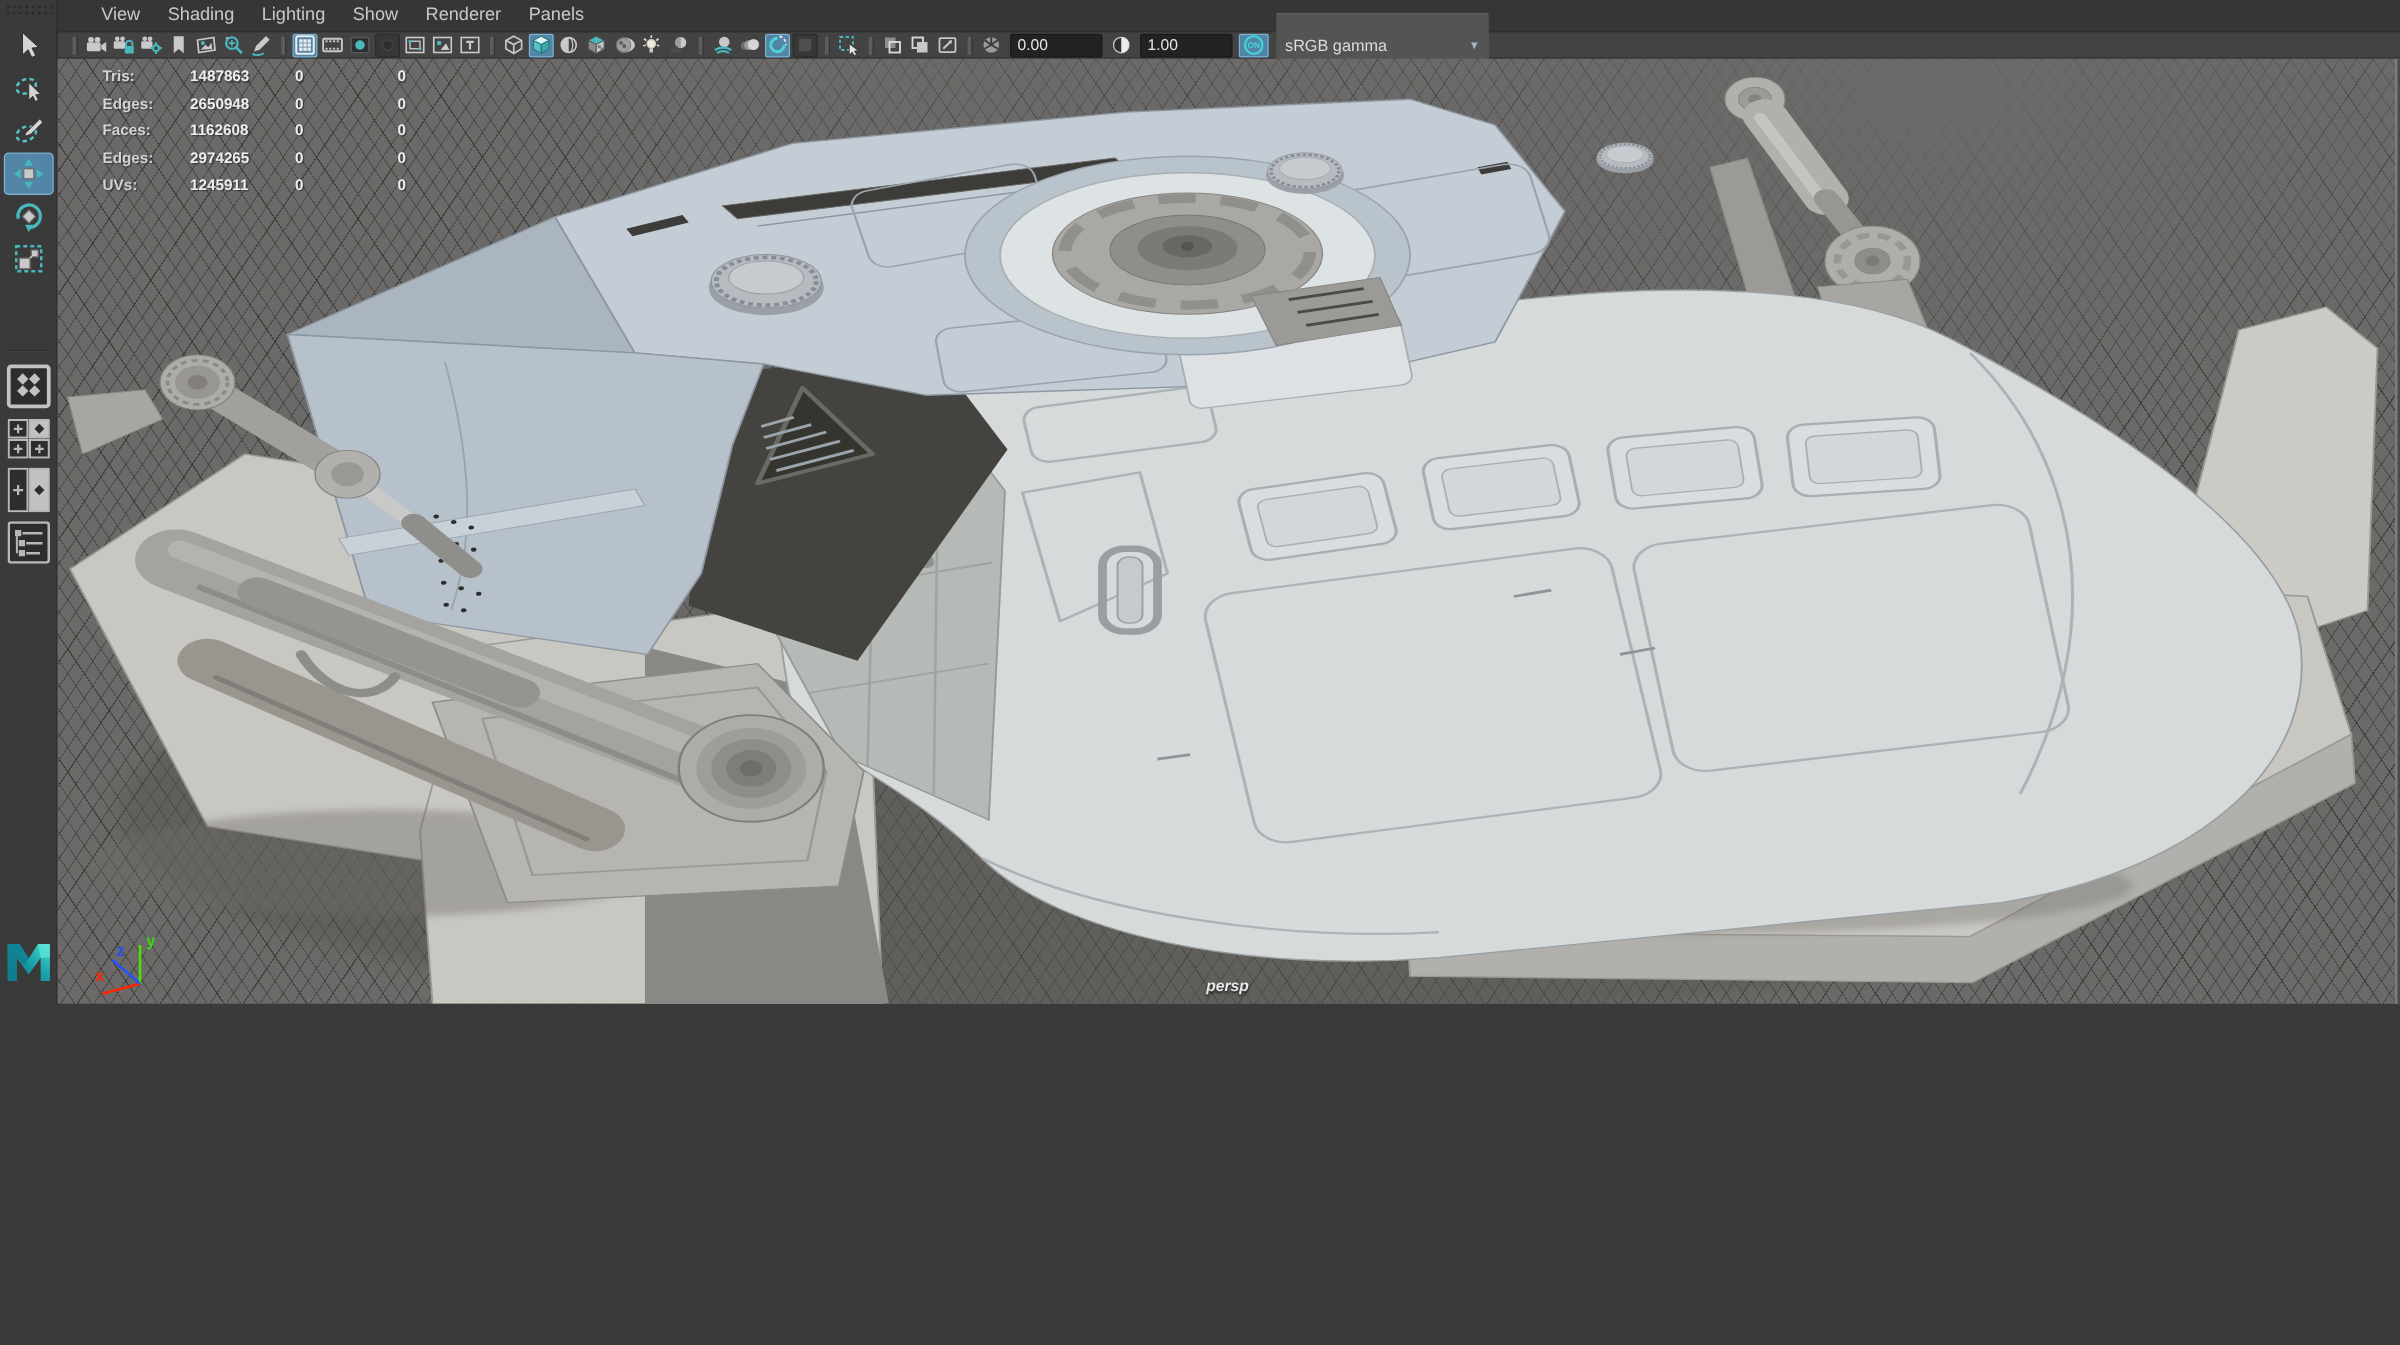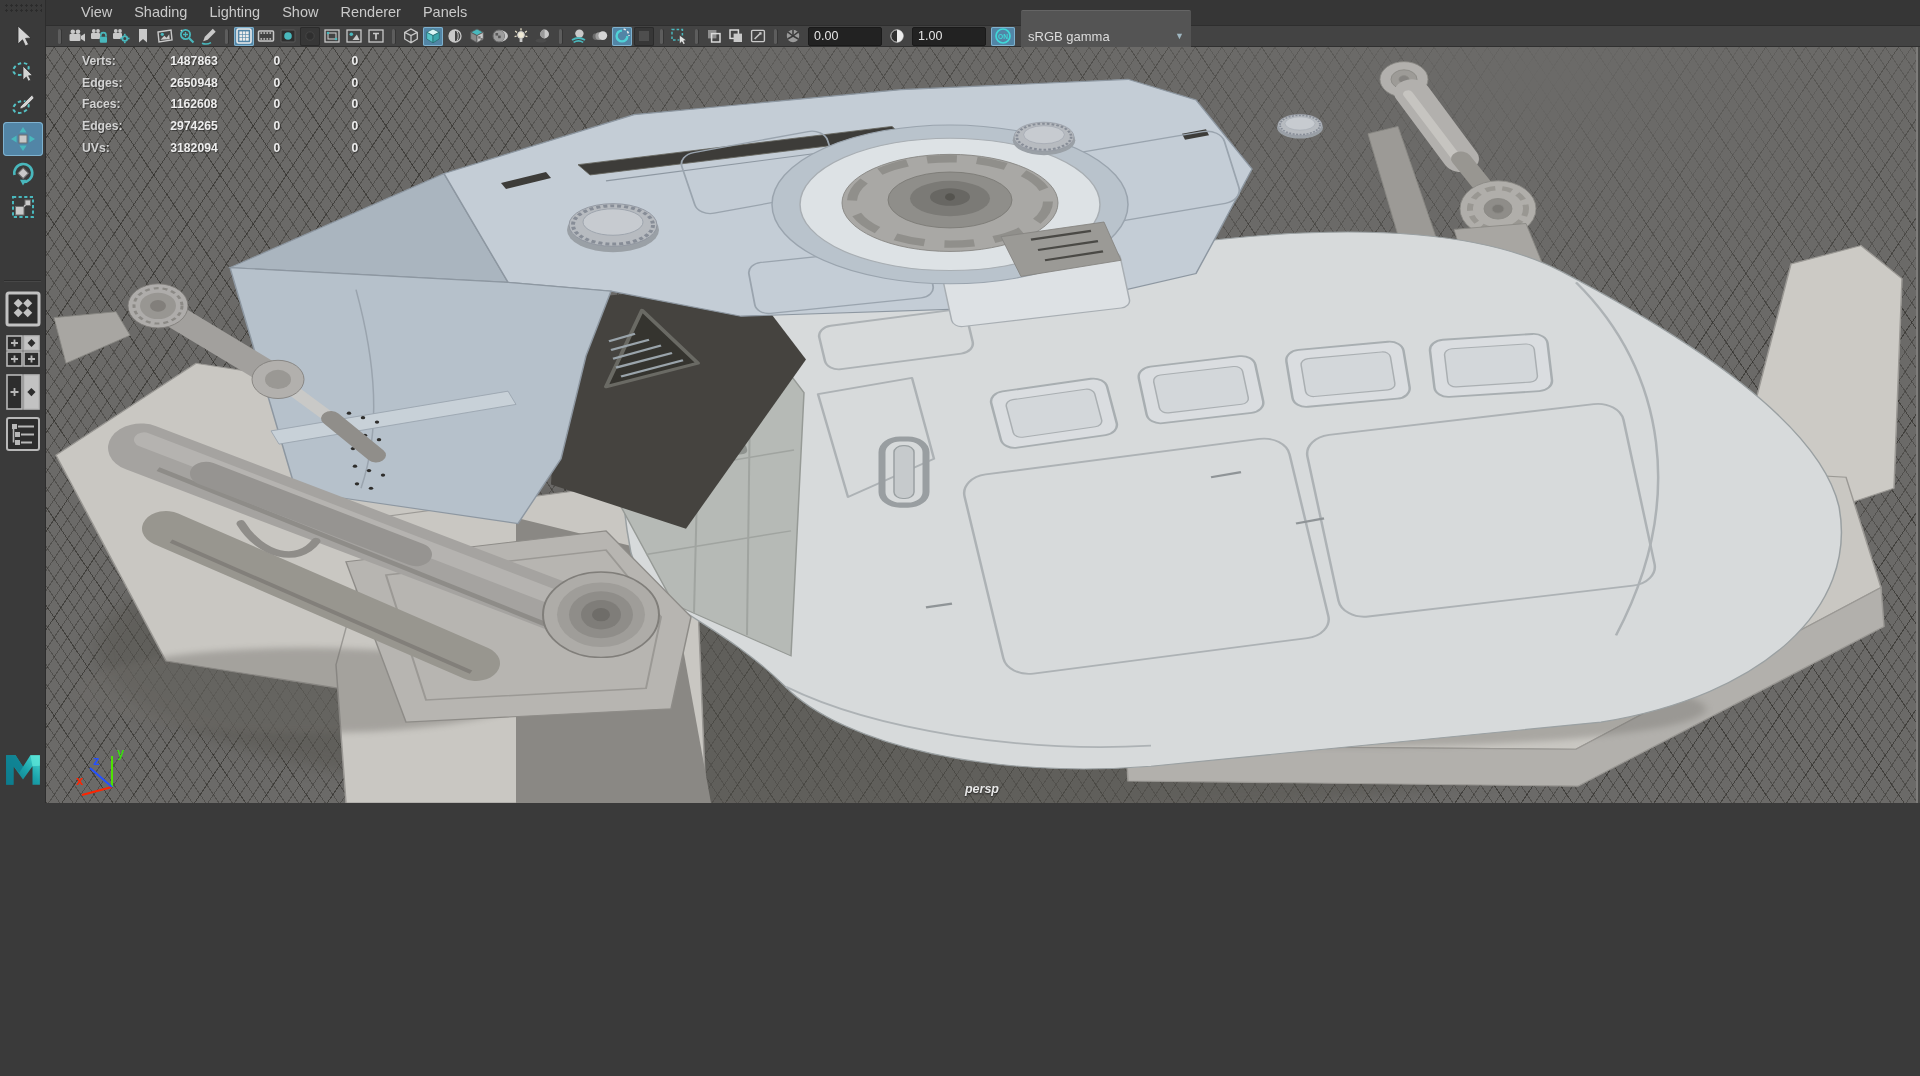--- a/index.html
+++ b/index.html
@@ -45,21 +45,21 @@
       repeating-linear-gradient(-56deg, rgba(43,41,37,.40) 0 1px, transparent 1px 11px),
       repeating-linear-gradient(56deg, rgba(38,36,32,.35) 0 1px, transparent 1px 55px),
       repeating-linear-gradient(-56deg, rgba(38,36,32,.35) 0 1px, transparent 1px 55px);}
   .gridfade{position:absolute;inset:0;pointer-events:none;
     background:
       radial-gradient(ellipse 980px 430px at 80% 4%, rgba(107,106,104,.95), rgba(107,106,104,0) 64%),
       radial-gradient(ellipse 700px 280px at 38% 0%, rgba(107,106,104,.55), rgba(107,106,104,0) 60%);}
   .model-svg{position:absolute;inset:0;width:100%;height:100%;}
   .hud{position:absolute;left:36px;top:4px;display:grid;grid-template-columns:70px 84px 82px 74px;
     line-height:21.7px;font-size:12.2px;font-weight:bold;color:#d2d2d2;text-shadow:1px 1px 1px rgba(0,0,0,.45);}
-  .hud .num{text-align:center;color:#eeeeee;}
+  .hud .num{text-align:left;color:#eeeeee;}
   .cam-label{position:absolute;left:50%;bottom:7px;transform:translateX(-53%);color:#e8e8e8;font-size:12.5px;
     font-weight:bold;text-shadow:0 1px 2px rgba(0,0,0,.75);font-style:italic;}
   .axis-gizmo{position:absolute;left:14px;bottom:4px;}
   .edge-strip{position:absolute;right:0;top:0;bottom:0;width:4px;background:#7d7c7a;border-right:2px solid #4a4a48;box-sizing:border-box;}
   svg{display:block;}
 </style>
 </head>
 <body>
 
 <div class="app">
@@ -679,38 +679,38 @@
             <circle cx="555" cy="772" r="44" fill="#9f9d99"></circle>
               <circle cx="555" cy="772" r="32" fill="#8f8d89"></circle>
             <circle cx="555" cy="772" r="20" fill="#7f7d79"></circle>
               <circle cx="555" cy="772" r="9" fill="#6f6d69"></circle>
             <path d="M195,648 C215,692 252,704 270,672" fill="none" stroke="#8f8d89" stroke-width="9" stroke-linecap="round"></path>
           </g>
         </g>
       </svg>
 
       <div class="hud">
-        <span>Verts:</span>
+        <span>Tris:</span>
         <span class="num">1487863</span>
         <span class="num">0</span>
         <span class="num">0</span>
         <span>Edges:</span>
         <span class="num">2650948</span>
         <span class="num">0</span>
         <span class="num">0</span>
         <span>Faces:</span>
         <span class="num">1162608</span>
         <span class="num">0</span>
         <span class="num">0</span>
         <span>Edges:</span>
         <span class="num">2974265</span>
         <span class="num">0</span>
         <span class="num">0</span>
         <span>UVs:</span>
-        <span class="num">3182094</span>
+        <span class="num">1245911</span>
         <span class="num">0</span>
         <span class="num">0</span>
       </div>
 
       <div class="cam-label">persp</div>
 
       <svg class="axis-gizmo" width="80" height="56" viewBox="0 0 80 56">
         <line x1="52" y1="44" x2="52" y2="13" stroke="#4ee300" stroke-width="2"></line>
         <line x1="52" y1="44" x2="22" y2="52" stroke="#ff2400" stroke-width="2"></line>
         <line x1="52" y1="44" x2="30" y2="25" stroke="#2450ff" stroke-width="2"></line>

